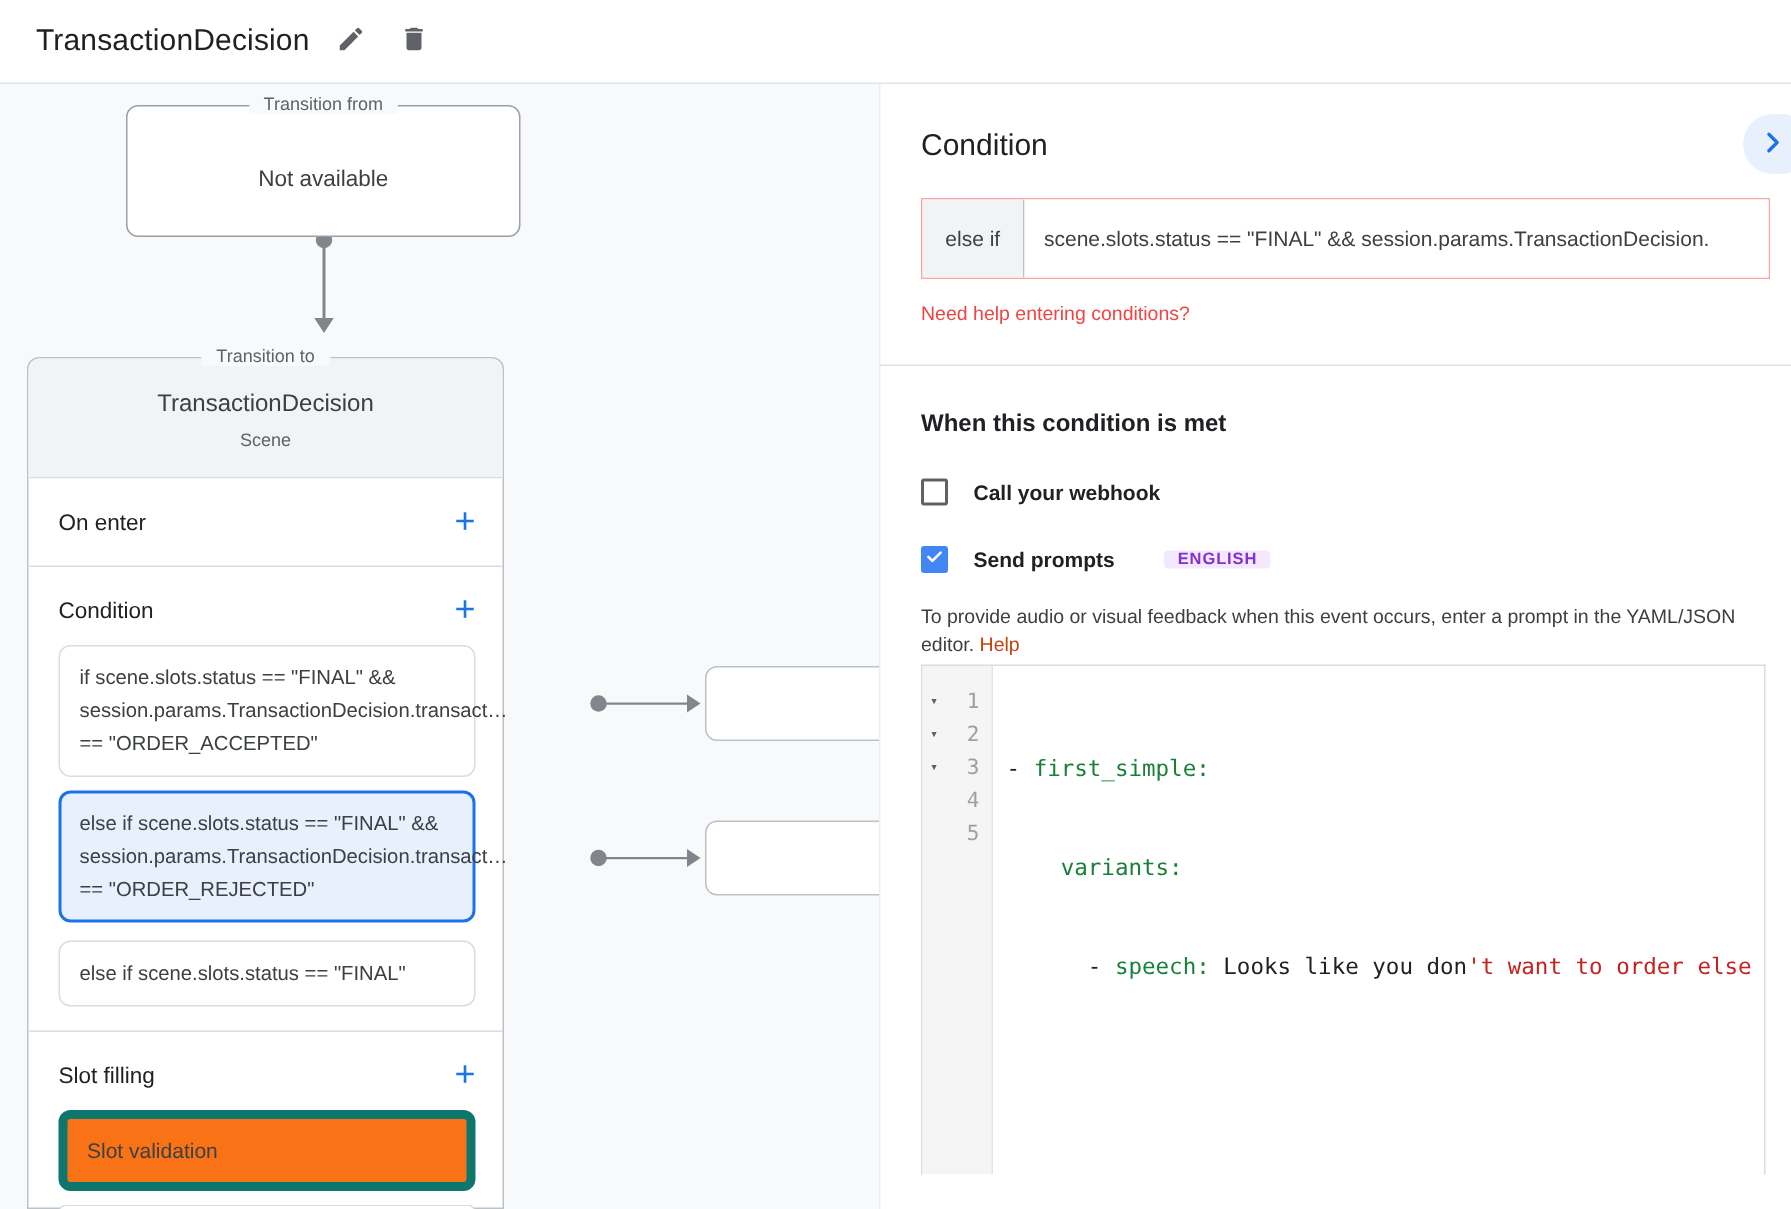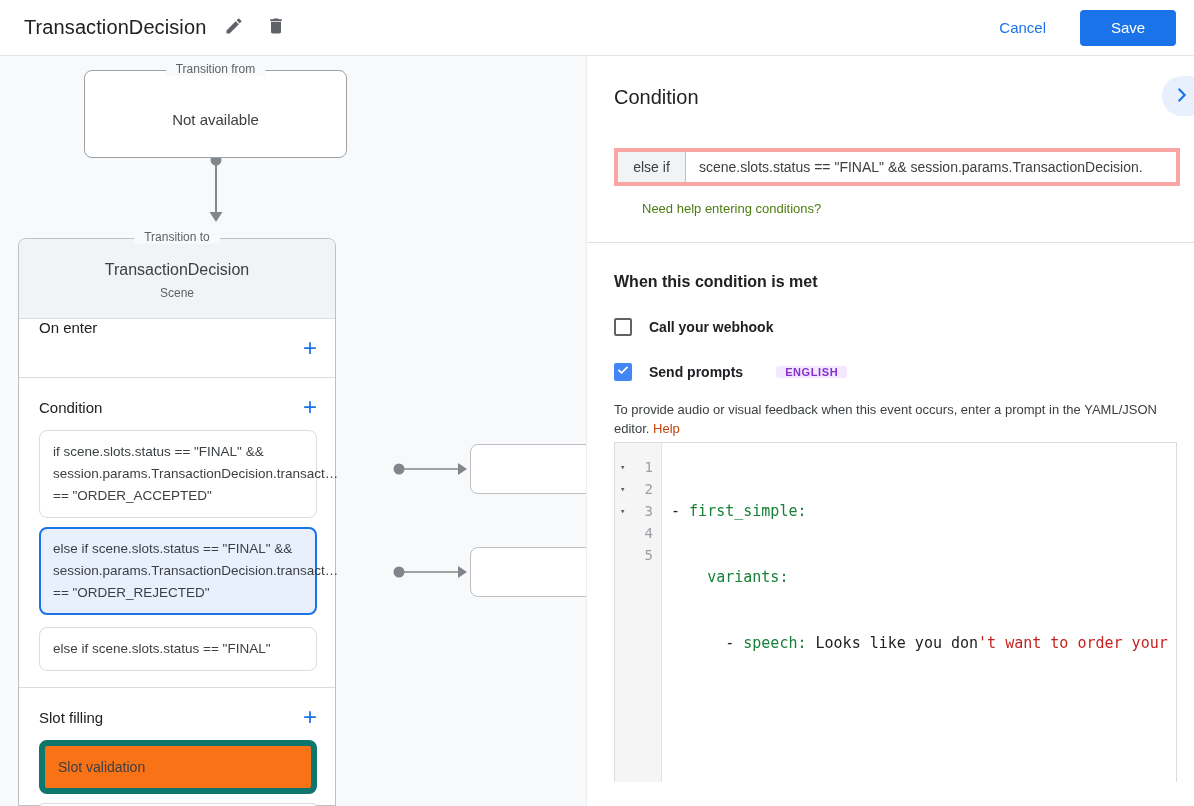--- a/index.html
+++ b/index.html
@@ -33,21 +33,21 @@
               border:1px solid #9aa0a6; border-radius:8px; }
   .from-content { text-align:center; margin-top:40px; font-size:15px; color:#3c4043; }
 
   .scene-card { position:absolute; left:18px; top:182px; width:318px; height:568px; background:#fff;
                 border:1px solid #bdc1c6; border-radius:8px 8px 0 0; }
   .scene-header { background:#f1f3f4; height:80px; border-bottom:1px solid #dadce0; border-radius:8px 8px 0 0;
                   text-align:center; padding-top:22px; cursor:pointer; }
   .scene-name { font-size:16px; color:#3c4043; }
   .scene-type { font-size:12px; color:#5f6368; margin-top:7px; }
 
-  .section-row { height:59px; display:flex; justify-content:space-between;
+  .section-row { height:59px; display:flex; align-items:center; justify-content:space-between;
                  padding:0 18px 0 20px; border-bottom:1px solid #dadce0; }
   .section-label { font-size:15px; color:#202124; }
   .plus-btn { background:none; border:none; color:#1a73e8; font-size:24px; font-weight:400; line-height:20px;
               cursor:pointer; font-family:"Liberation Sans", sans-serif; }
 
   .section { padding:14px 18px 16px 20px; border-bottom:1px solid #dadce0; }
   .section.last { border-bottom:none; }
   .section-head { display:flex; align-items:center; justify-content:space-between; height:30px; margin-bottom:8px; }
 
   .cond-card { border:1px solid #dadce0; border-radius:8px; background:#fff; padding:10px 13px;
@@ -65,26 +65,26 @@
   .empty-box.one { top:388px; }
   .empty-box.two { top:491px; }
 
   
   .panel { position:absolute; top:56px; left:586px; width:608px; height:750px; background:#fff;
            border-left:1px solid #eceded; padding:0 14px 0 27px; }
   .cond-heading { margin-top:30px; font-size:20px; font-weight:400; color:#202124; }
   .chevron-pill { position:absolute; top:20px; right:-14px; width:46px; height:40px; border-radius:20px;
                   background:#e8f0fe; border:none; cursor:pointer; display:flex; align-items:center; padding-left:9px; }
 
-  .cond-row { margin-top:39px; display:flex; height:38px; border:4px solid #fca5a5; background:#fff; }
+  .cond-row { margin-top:23px; display:flex; height:54px; border:1px solid #fca5a5; background:#fff; }
   .cond-prefix { width:68px; background:#f1f3f4; border-right:1px solid #bdc1c6; display:flex;
                  align-items:center; justify-content:center; font-size:14px; color:#3c4043; }
   .cond-input { flex:1; border:none; outline:none; padding:0 4px 0 13px; font-size:14px; color:#3c4043;
                 font-family:"Liberation Sans", sans-serif; white-space:nowrap; overflow:hidden; }
-  .help-link { display:inline-block; margin-top:15px; font-size:13px; color:#4d7c0f; text-decoration:none; cursor:pointer;margin-left:28px; }
+  .help-link { display:inline-block; margin-top:15px; font-size:13px; color:#ef4444; text-decoration:none; cursor:pointer; }
 
   .panel-divider { margin:25px -14px 0 -27px; border-bottom:1px solid #e0e0e0; }
 
   .when-heading { margin-top:30px; font-size:16px; font-weight:700; color:#202124; }
   .check-row { display:flex; align-items:center; gap:17px; margin-top:27px; }
   .checkbox { width:18px; height:18px; border:2px solid #5f6368; border-radius:2px; background:#fff;
               flex:none; cursor:pointer; }
   .checkbox.checked { background:#4285f4; border-color:#4285f4; display:flex; align-items:center; justify-content:center; }
   .check-label { font-size:14px; font-weight:700; color:#202124; }
   .lang-badge { margin-left:16px; background:#f3e8fd; color:#8430ce; font-size:11px; font-weight:700;
@@ -128,24 +128,20 @@
         </span>
       </button>
       <button class="icon-btn">
         <span>
           <svg width="20" height="20" viewBox="0 0 24 24">
               <path d="M6 19c0 1.1.9 2 2 2h8c1.1 0 2-.9 2-2V7H6v12zM19 4h-3.5l-1-1h-5l-1 1H5v2h14V4z"></path>
             </svg>
         </span>
       </button>
     </div>
-    <div class="actions">
-      <button class="cancel-btn">Cancel</button>
-      <button class="save-btn">Save</button>
-    </div>
   </header>
 
   <div class="canvas">
 
     <svg class="connectors" viewBox="0 0 586 750">
       <circle cx="216" cy="104" r="5.5" fill="#80868b"></circle>
       <line x1="216" y1="104" x2="216" y2="157" stroke="#80868b" stroke-width="2"></line>
       <polygon points="209.5,156 222.5,156 216,166" fill="#80868b"></polygon>
       <circle cx="399" cy="413" r="5.5" fill="#80868b"></circle>
       <line x1="399" y1="413" x2="459" y2="413" stroke="#80868b" stroke-width="1.5"></line>
@@ -269,18 +265,18 @@
             <span class="lnum">4</span>
           </div>
         <div class="gutter-line">
             <span class="fold"></span>
             <span class="lnum">5</span>
           </div>
       </div>
       <div class="code">
         <div class="code-line"><span class="seg-d"> - </span><span class="seg-g">first_simple:</span></div>
         <div class="code-line"><span class="seg-d">     </span><span class="seg-g">variants:</span></div>
-        <div class="code-line"><span class="seg-d">       - </span><span class="seg-g">speech:</span><span class="seg-d"> Looks like you don</span><span class="seg-r">'t want to order your</span></div>
+        <div class="code-line"><span class="seg-d">       - </span><span class="seg-g">speech:</span><span class="seg-d"> Looks like you don</span><span class="seg-r">'t want to order else</span></div>
         <div class="code-line"></div>
       </div>
     </div>
   </aside>
 </div>
 
 </body></html>

